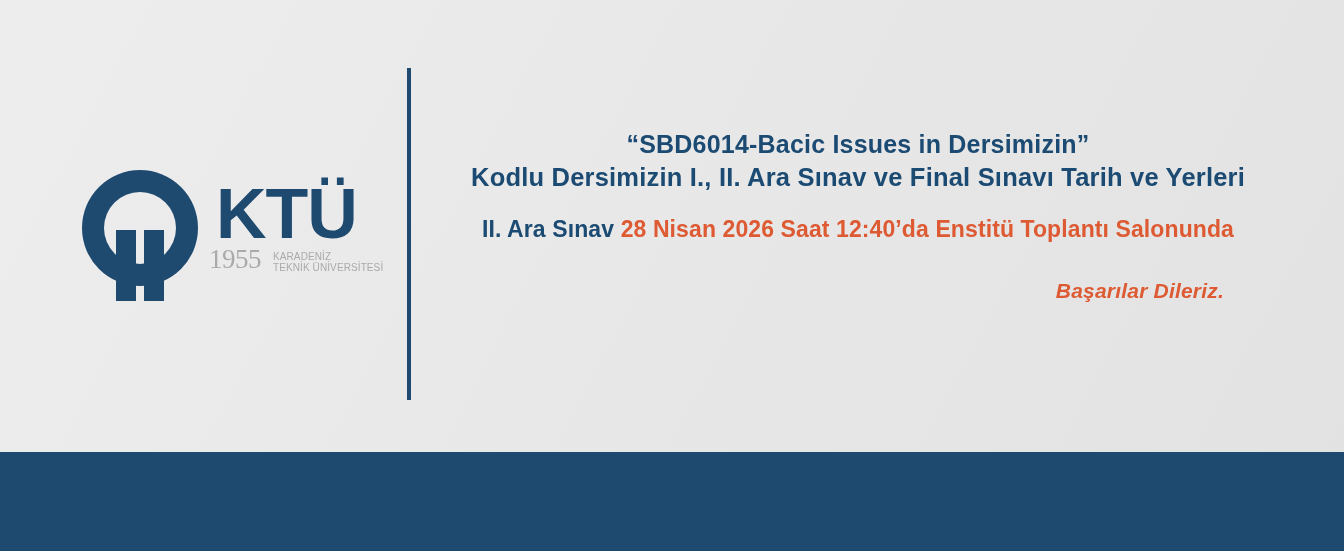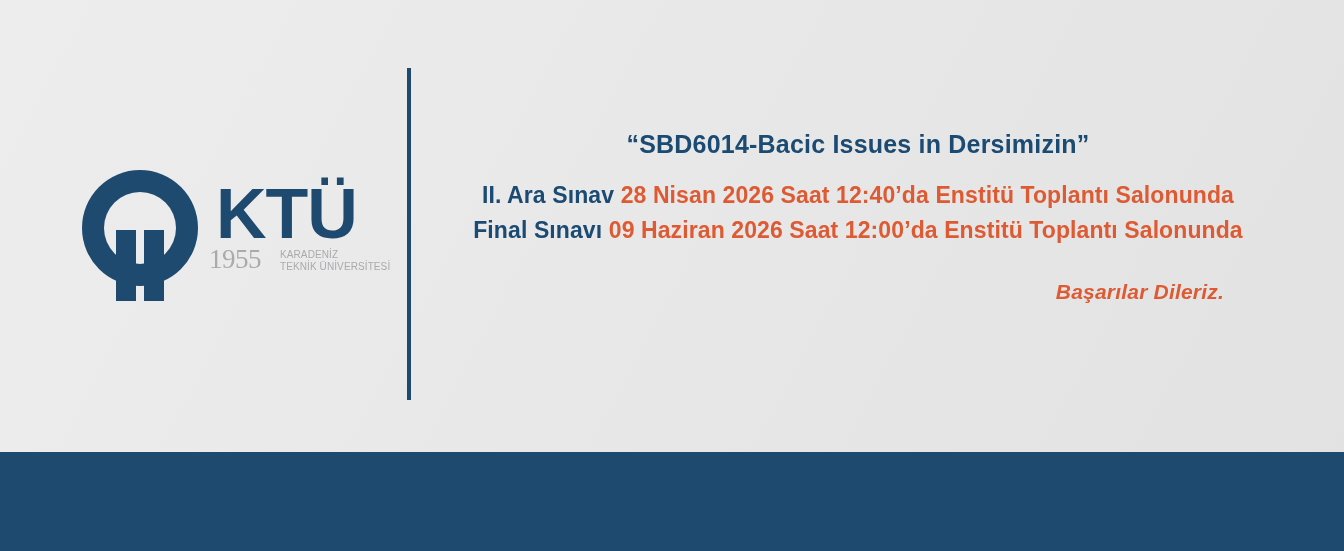--- a/index.html
+++ b/index.html
@@ -57,22 +57,22 @@
   .ktu-letters {
     display: block;
     width: 176px;
     height: 76px;
   }
   .logo-sub {
     position: absolute;
     left: 133px;
     top: 86px;
     display: flex;
-    align-items: center;
-    gap: 19px;
+    align-items: flex-end;
+    gap: 12px;
   }
   .logo-year {
     font-size: 27px;
     letter-spacing: -0.5px;
     color: #a9aaac;
     line-height: 1;
     font-family: "Liberation Serif", serif;
   }
   .logo-uni {
     padding-top: 2px;
@@ -175,30 +175,27 @@
         <span>TEKNİK ÜNİVERSİTESİ</span>
       </div>
     </div>
   </div>
 
   <div class="divider"></div>
 
   <div class="content">
 
     <div class="title-line title-1">“SBD6014-Bacic Issues in Dersimizin”</div>
+    <div class="title-line title-2">Kodlu Dersimizin I., II. Ara Sınav ve Final Sınavı Tarih ve Yerleri</div>
 
     <div class="exam-list">
       <div class="exam-line">
         <span class="label">II. Ara Sınav</span>
         <span>28 Nisan 2026 Saat 12:40’da Enstitü Toplantı Salonunda</span>
       </div>
-      <div class="exam-line">
-        <span class="label">Final Sınavı</span>
-        <span>09 Haziran 2026 Saat 12:00’da Enstitü Toplantı Salonunda</span>
-      </div>
     </div>
 
     <div class="closing">
       <span class="closing-text">Başarılar Dileriz.</span>
     </div>
   </div>
 
   <div class="bottom-band"></div>
 </div>
 

